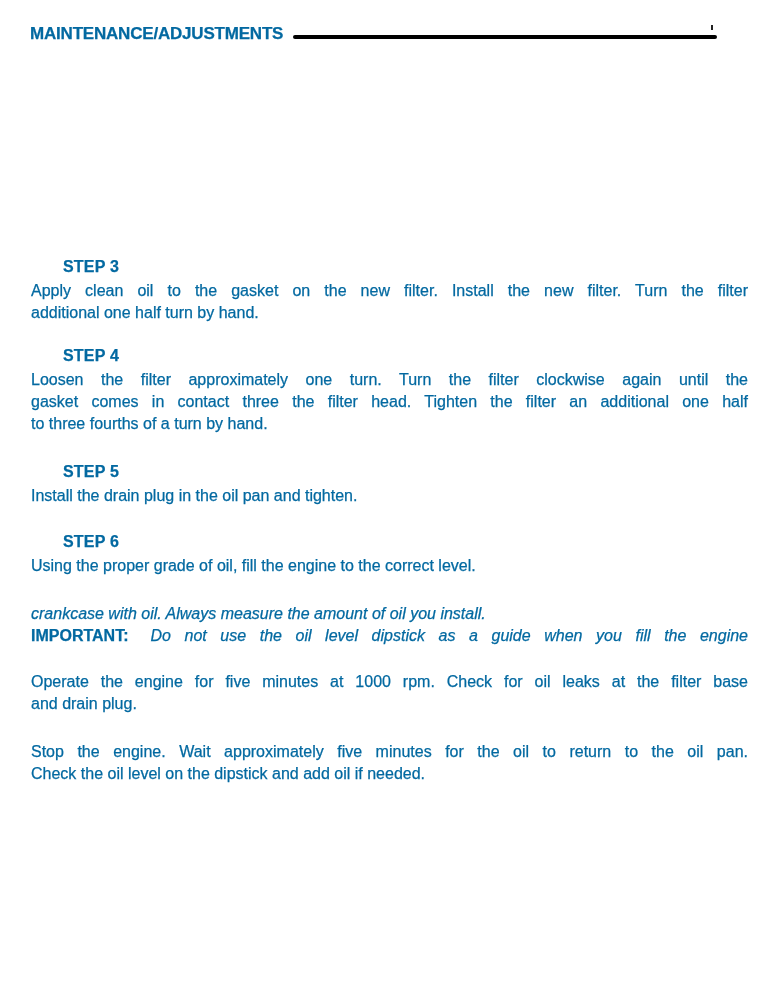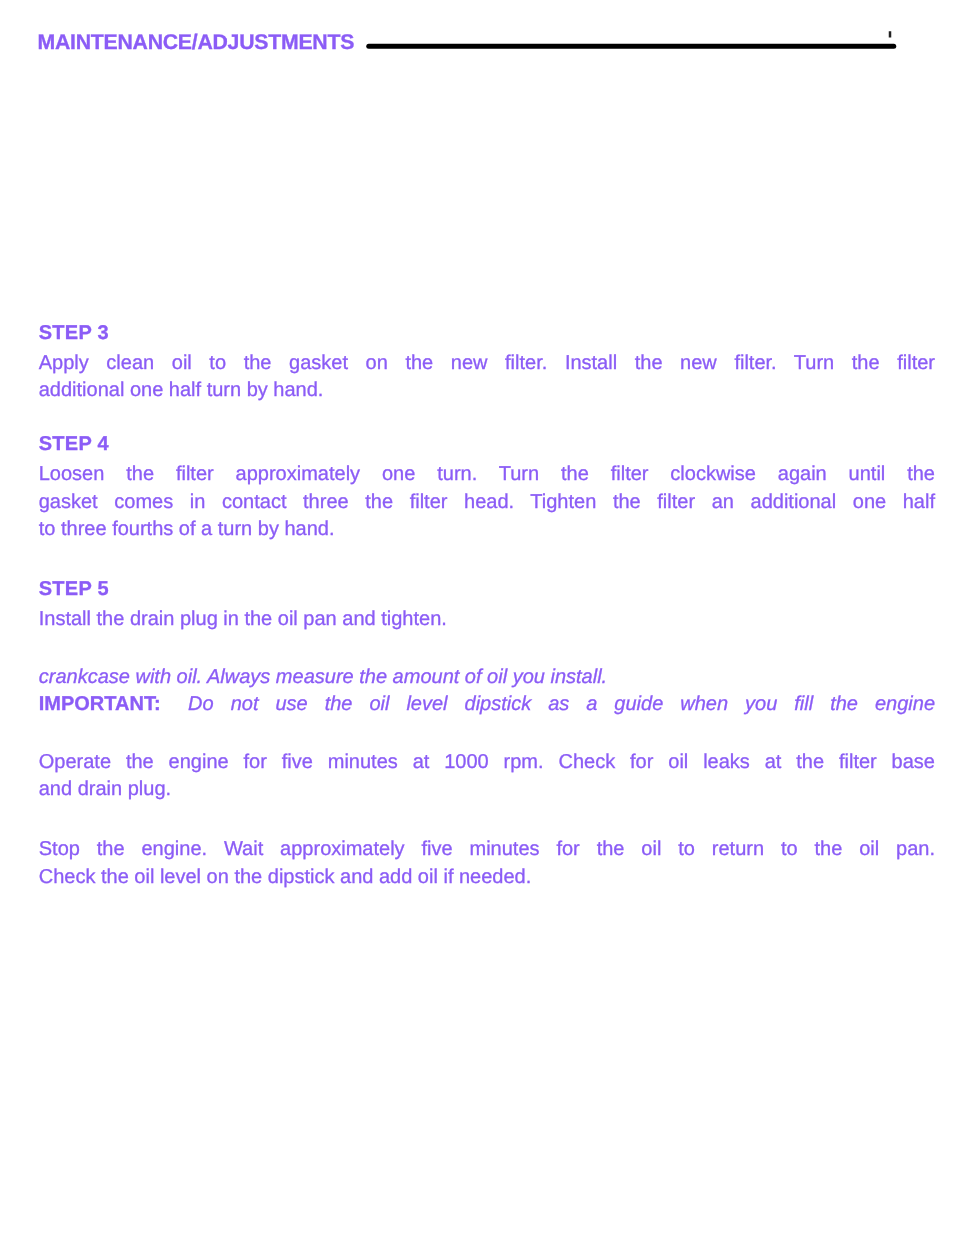--- a/index.html
+++ b/index.html
@@ -7,21 +7,21 @@
     padding: 0;
     background: #ffffff;
   }
   .page {
     position: relative;
     width: 772px;
     height: 975px;
     background: #ffffff;
     overflow: hidden;
     font-family: "Liberation Sans", sans-serif;
-    color: #8b5cf6;
+    color: #0369a1;
     -webkit-text-stroke: 0.25px currentColor;
   }
   
   .header {
     position: absolute;
     left: 30px;
     top: 24px;
     right: 55px;
     display: flex;
     align-items: flex-start;
@@ -55,20 +55,21 @@
     left: 31px;
     top: 256px;
     width: 717px;
     font-size: 16px;
     line-height: 22px;
   }
   .step-heading {
     font-weight: 700;
     letter-spacing: 0.2px;
     margin-bottom: 2px;
+    margin-left: 32px;
   }
   .para { margin: 0; }
   .mb32 { margin-bottom: 21px; }
   .mb26 { margin-bottom: 26px; }
   .mb24 { margin-bottom: 24px; }
   .tline { min-height: 22px; }
   .just {
     text-align: justify;
     text-align-last: justify;
   }
@@ -122,20 +123,26 @@
         </div>
     </div>
 
     <div class="section">
       <div class="step-heading">STEP 5</div>
       <div class="para mb24">
           <div class="tline">Install the drain plug in the oil pan and tighten.</div>
         </div>
     </div>
 
+    <div class="section">
+      <div class="step-heading">STEP 6</div>
+      <div class="para mb26">
+          <div class="tline">Using the proper grade of oil, fill the engine to the correct level.</div>
+        </div>
+    </div>
 
     <div class="section">
       <div class="para mb24">
         <div class="tline it">crankcase with oil. Always measure the amount of oil you install.</div>
         <div class="tline just">
           <span class="imp-label">IMPORTANT:</span><span class="imp-gap"></span><span class="it">Do not use the oil level dipstick as a guide when you fill the engine</span>
         </div>
       </div>
     </div>
 

